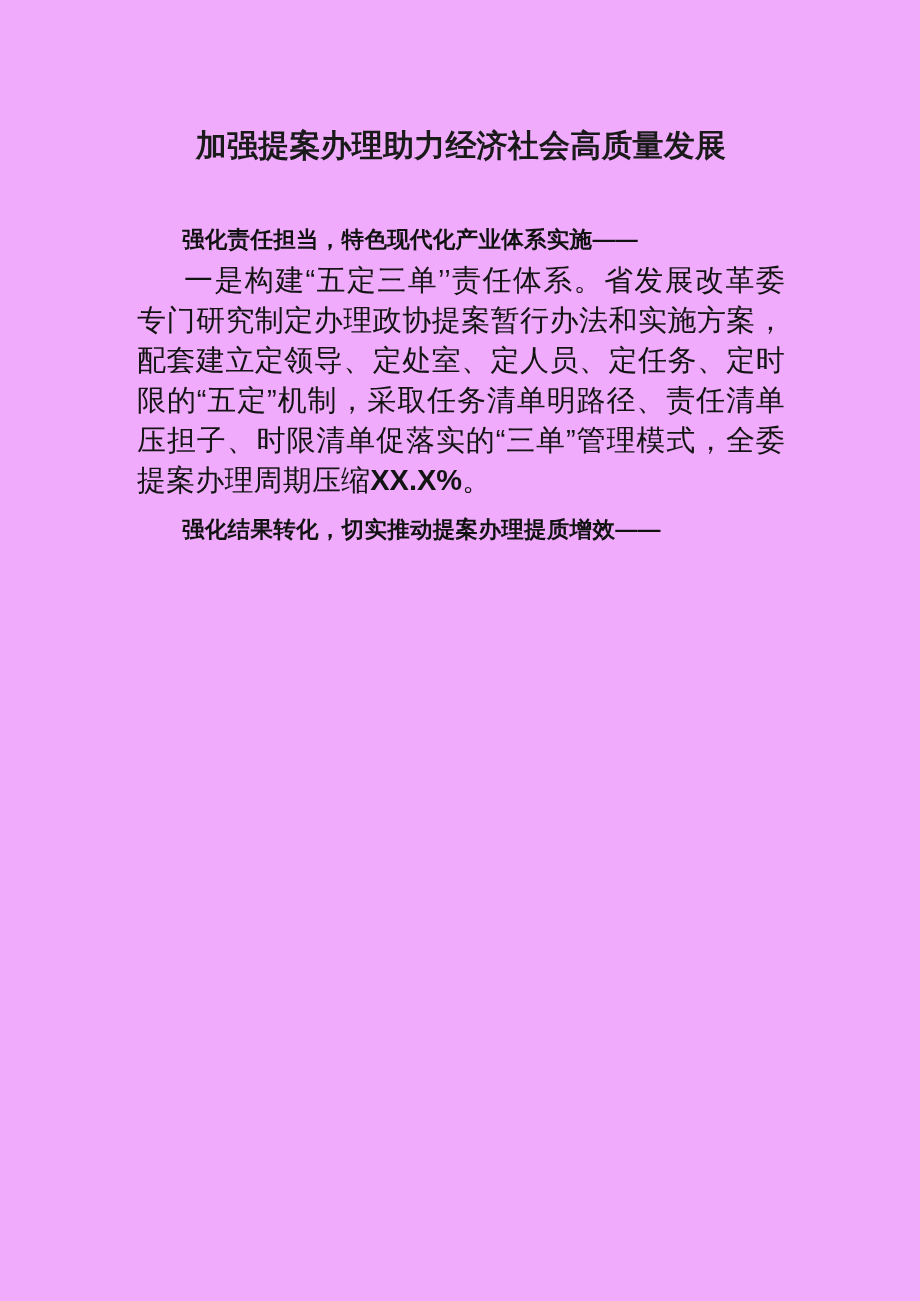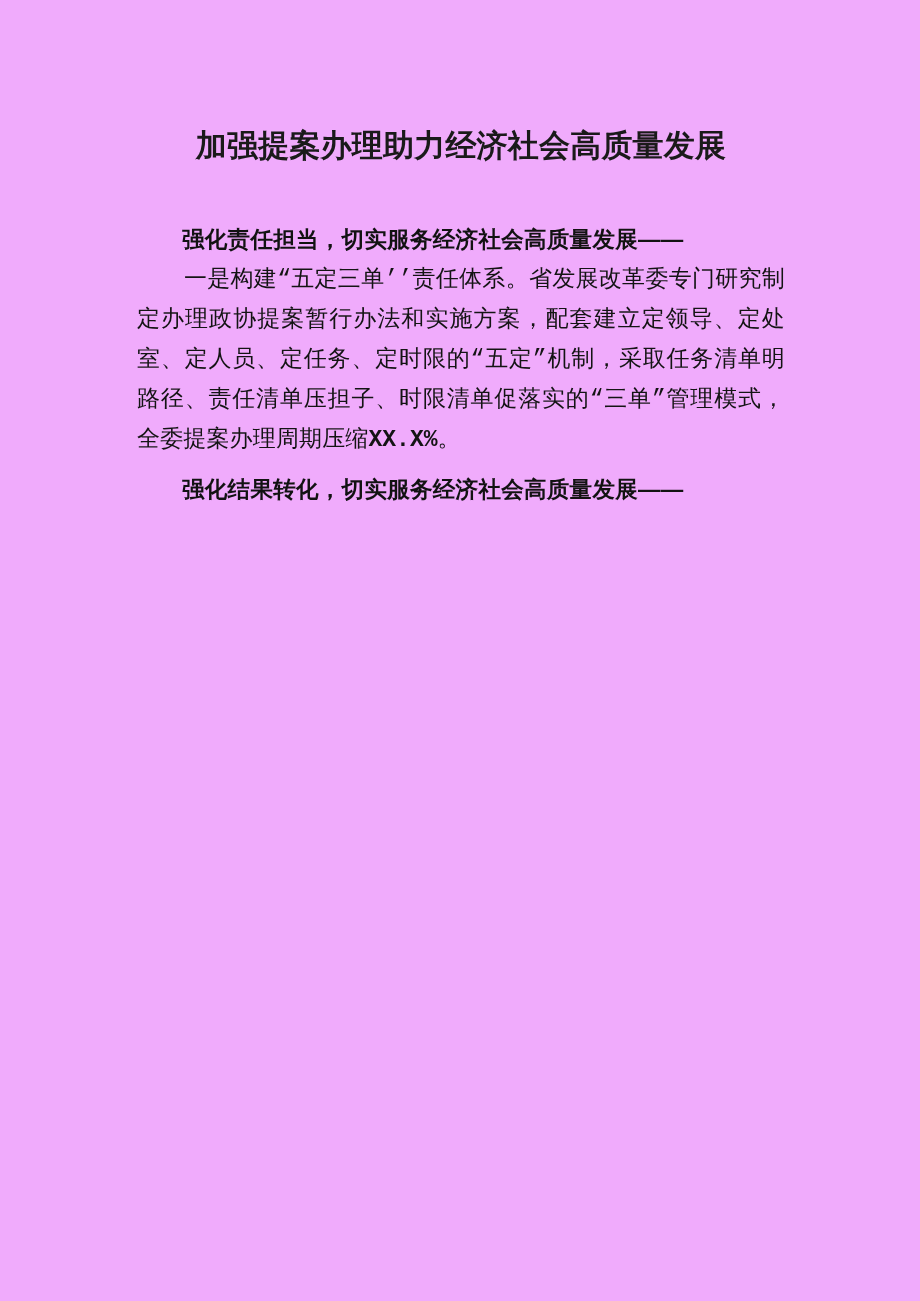--- a/index.html
+++ b/index.html
@@ -57,22 +57,22 @@
     line-height: 40px;
     color: #121212;
     margin: 0;
     text-indent: 45px;
     letter-spacing: 0.3px;
     white-space: nowrap;
   }
 
   
   .para {
-    font-family: Liberation Mono, monospace;
-    font-size: 23px;
+    font-family: Liberation Sans, sans-serif;
+    font-size: 29px;
     line-height: 40px;
     color: #141414;
     margin: 0;
     text-indent: 47px;
     text-align: justify;
     text-justify: inter-ideograph;
     letter-spacing: 0.15px;
   }
 
   
@@ -88,25 +88,25 @@
 </head>
 <body>
 
 <div class="page">
   <div class="content">
 
     <h1 class="doc-title">加强提案办理助力经济社会高质量发展</h1>
 
     <div class="gap-title-to-h1"></div>
 
-    <h2 class="section-heading">强化责任担当，切实服务经济社会高质量发展——</h2>
+    <h2 class="section-heading">强化责任担当，特色现代化产业体系实施——</h2>
 
     <p class="para">一是构建“五定三单’’责任体系。省发展改革委专门研究制定办理政协提案暂行办法和实施方案，配套建立定领导、定处室、定人员、定任务、定时限的“五定”机制，采取任务清单明路径、责任清单压担子、时限清单促落实的“三单”管理模式，全委提案办理周期压缩<span class="ph">XX.X%</span>。</p>
 
 
 
     <div class="gap-p-to-h2"></div>
 
-    <h2 class="section-heading">强化结果转化，切实服务经济社会高质量发展——</h2>
+    <h2 class="section-heading">强化结果转化，切实推动提案办理提质增效——</h2>
 
 
   </div>
 </div>
 
 </body></html>

